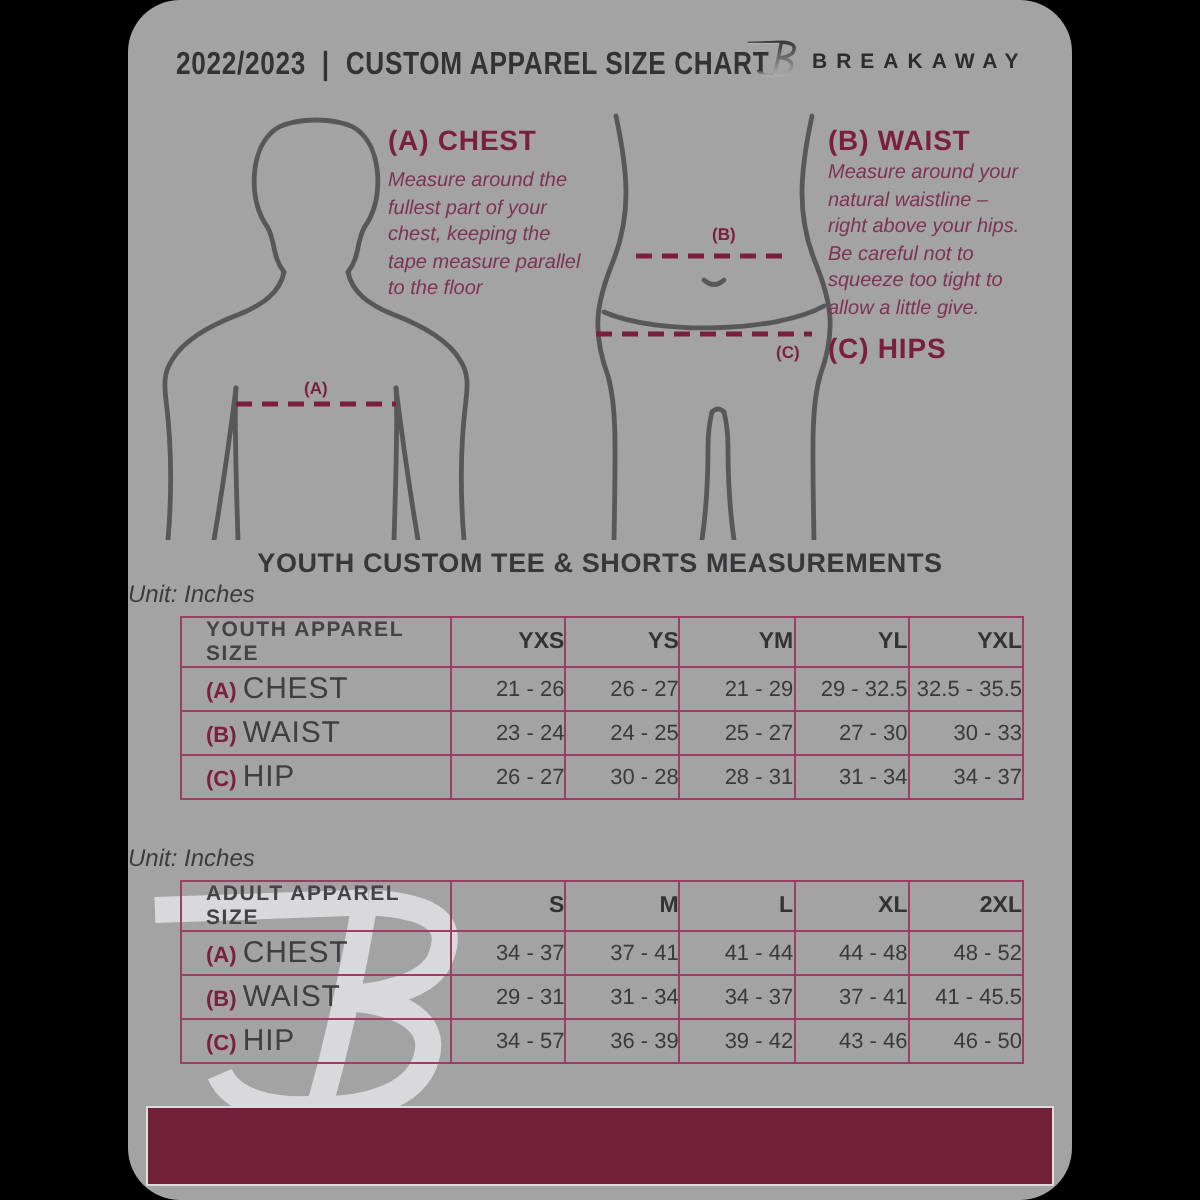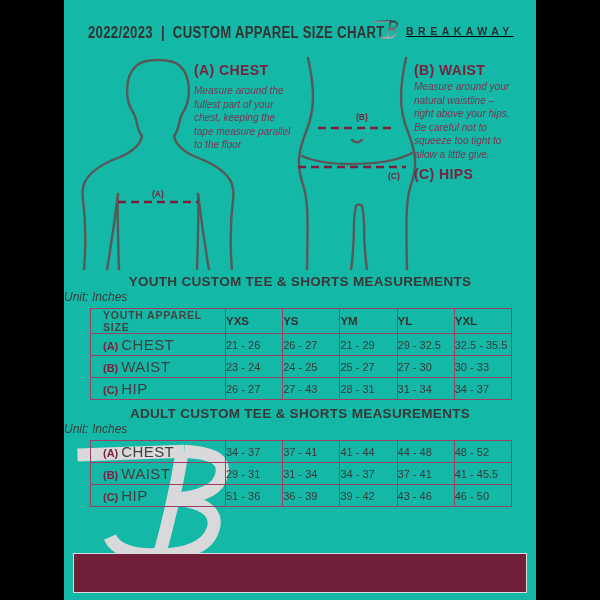--- a/index.html
+++ b/index.html
@@ -2,29 +2,29 @@
 <html><head>
 <meta charset="utf-8">
 <style>
   html,body{margin:0;padding:0;}
   body{
     width:600px;height:600px;background:#000;position:relative;overflow:hidden;
     font-family:"Liberation Sans",sans-serif;
   }
   .page{
     position:absolute;left:64px;top:0;width:472px;height:600px;
-    background:#14b8a6;overflow:hidden;
+    background:#a3a3a3;overflow:hidden;border-radius:26px;
   }
   
   .hdr-title{
     position:absolute;left:24px;top:24px;
     font-weight:bold;font-size:16px;color:#333335;letter-spacing:.4px;
     white-space:pre;transform:scaleX(.82);transform-origin:left center;
   }
-  .brand{position:absolute;left:308px;top:16px;display:flex;align-items:center;text-decoration:underline;}
+  .brand{position:absolute;left:308px;top:16px;display:flex;align-items:center;}
   .brand-name{
     font-weight:bold;font-size:10.5px;color:#2c2c2e;letter-spacing:4.5px;
     margin-left:7px;margin-top:4px;
   }
   
   .fig{position:absolute;}
   .meas-head{
     position:absolute;font-weight:bold;font-size:14px;color:#7b1f3e;letter-spacing:.4px;
   }
   .meas-desc{
@@ -43,21 +43,21 @@
     position:absolute;left:0;right:0;text-align:left;
     font-style:italic;font-size:12px;color:#3c3c3e;
   }
   table.size{
     position:absolute;left:26px;width:422px;border-collapse:collapse;
     table-layout:fixed;z-index:2;
   }
   table.size col.lab{width:135px;}
   table.size th,table.size td{
     border:1px solid #9a4062;background:transparent;
-    height:21px;padding:0;text-align:left;vertical-align:middle;
+    height:21px;padding:0;text-align:right;vertical-align:middle;
     font-size:11px;color:#3a3a3c;
   }
   table.size th.c-label,table.size td.c-label{text-align:left;padding-left:12px;}
   table.size th.c-label span{font-weight:bold;font-size:10.5px;letter-spacing:.8px;color:#444447;}
   table.size th{font-weight:bold;font-size:11.5px;color:#333335;}
   .key{color:#7b1f3e;font-weight:bold;font-size:11px;}
   .rowlab{font-size:15px;color:#3f3f42;letter-spacing:.4px;}
   
   .watermark{position:absolute;left:2px;top:424px;z-index:1;opacity:1;}
   .footer-bar{
@@ -178,60 +178,67 @@
       <td class="c-label"><span class="key">(B)</span> <span class="rowlab">WAIST</span></td>
       <td>23 - 24</td>
       <td>24 - 25</td>
       <td>25 - 27</td>
       <td>27 - 30</td>
       <td>30 - 33</td>
     </tr>
     <tr>
       <td class="c-label"><span class="key">(C)</span> <span class="rowlab">HIP</span></td>
       <td>26 - 27</td>
-      <td>27 - 43</td>
+      <td>30 - 28</td>
       <td>28 - 31</td>
       <td>31 - 34</td>
       <td>34 - 37</td>
     </tr>
   </tbody>
     </table>
 
-  <div class="tbl-title" style="top:406px;">ADULT CUSTOM TEE &amp; SHORTS MEASUREMENTS</div>
   <div class="tbl-unit" style="top:422px;">Unit: Inches</div>
 
   <table class="size" style="top:440px;">
     <colgroup>
         <col class="lab">
         <col>
         <col>
         <col>
         <col>
         <col>
       </colgroup>
     <tbody>
+        <tr>
+      <th class="c-label"><span>ADULT APPAREL SIZE</span></th>
+      <th>S</th>
+      <th>M</th>
+      <th>L</th>
+      <th>XL</th>
+      <th>2XL</th>
+    </tr>
     <tr>
       <td class="c-label"><span class="key">(A)</span> <span class="rowlab">CHEST</span></td>
       <td>34 - 37</td>
       <td>37 - 41</td>
       <td>41 - 44</td>
       <td>44 - 48</td>
       <td>48 - 52</td>
     </tr>
     <tr>
       <td class="c-label"><span class="key">(B)</span> <span class="rowlab">WAIST</span></td>
       <td>29 - 31</td>
       <td>31 - 34</td>
       <td>34 - 37</td>
       <td>37 - 41</td>
       <td>41 - 45.5</td>
     </tr>
     <tr>
       <td class="c-label"><span class="key">(C)</span> <span class="rowlab">HIP</span></td>
-      <td>51 - 36</td>
+      <td>34 - 57</td>
       <td>36 - 39</td>
       <td>39 - 42</td>
       <td>43 - 46</td>
       <td>46 - 50</td>
     </tr>
   </tbody>
     </table>
 
   <div class="footer-bar"></div>
 

